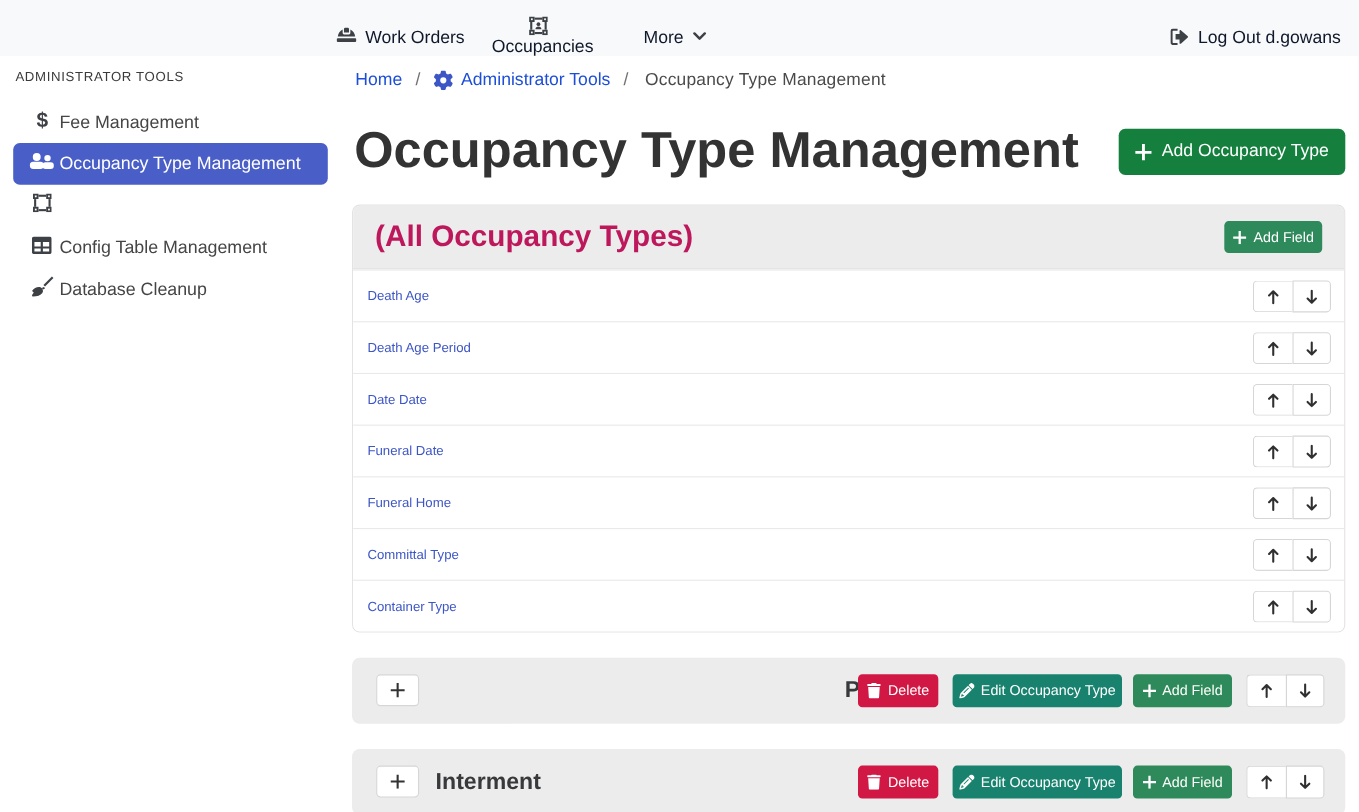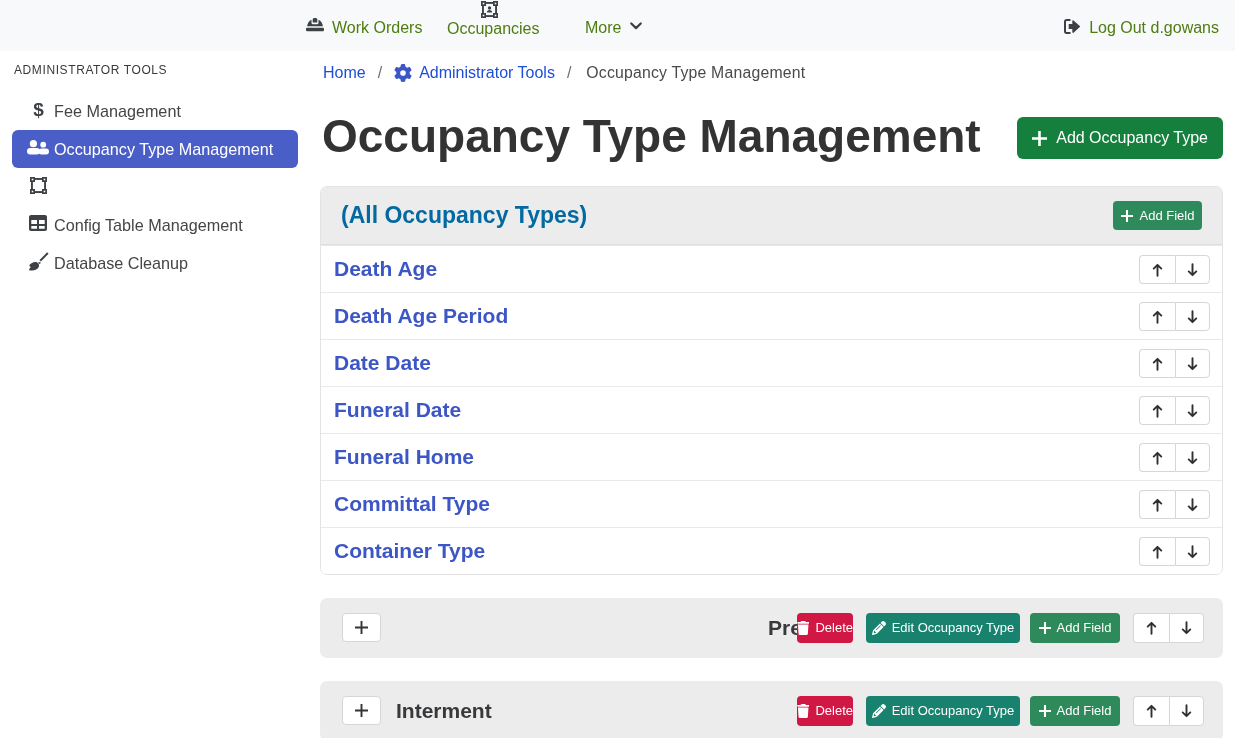--- a/index.html
+++ b/index.html
@@ -4,21 +4,21 @@
 <style>
 * { margin:0; padding:0; box-sizing:border-box; }
 html,body { width:1235px; height:738px; overflow:hidden; background:#fff;
   font-family:"Liberation Sans", sans-serif; }
 
 #topnav { position:absolute; left:0; top:0; width:1235px; height:51px;
   background:#f8f9fa; display:flex; align-items:center; }
 .brand { display:flex; align-items:center; margin-left:14px; }
 .brand svg { width:16px; height:28px; margin:0; }
 .brand .btxt { font-size:15.8px; font-weight:bold; color:#373737; margin-left:12px; }
-.navlink { display:flex; align-items:center; color:#4d7c0f; font-size:16px; padding-top:1px; }
+.navlink { display:flex; align-items:center; color:#0f172a; font-size:16px; padding-top:15px; }
 .navlink svg { margin-right:8px; } .navlink span, .btxt { position:relative; top:1.5px; } .brand .btxt { top:2.5px; }
 #nav-wo { position:absolute; left:306px; top:0; height:51px; }
 #nav-oc { position:absolute; left:447px; top:0; height:51px;flex-direction:column; }
 #nav-more { position:absolute; left:585px; top:0; height:51px; }
 #nav-more .car { margin-left:9px; margin-right:0; }
 #nav-out { position:absolute; right:16px; top:0; height:51px; }
 
 #sidebar { position:absolute; left:0; top:51px; width:310px; height:687px; background:#fff; }
 #sb-head { margin:12px 0 0 14px; font-size:12px; letter-spacing:0.6px; color:#3a3a3a; }
 .sbitem { position:relative; height:38px; margin-bottom:2px; margin:0 12px; border-radius:6px;
@@ -38,45 +38,45 @@
 #titlerow { position:relative; margin-top:24px; height:55px; }
 #titlerow h1 { font-size:46px; font-weight:bold; color:#333; letter-spacing:0; line-height:55px; text-indent:2px; }
 #addocc { position:absolute; right:0; top:8px; height:42px; background:#15803d;
   color:#fff; font-size:16px; border:none; border-radius:6px; padding:0 16px;
   display:flex; align-items:center; }
 #addocc svg { margin-right:9px; } #addocc { padding:0 15px; }
 
 #card { margin-top:22px; border:1px solid #e3e3e3; border-radius:7px; overflow:hidden; }
 #cardhead { height:58px; background:#ececec; border-bottom:1px solid #dedede;
   display:flex; align-items:center; position:relative; }
-#cardhead .t { font-size:23px; font-weight:bold; color:#0369a1; margin-left:20px; }
+#cardhead .t { font-size:27px; font-weight:bold; color:#be185d; margin-left:20px; }
 .btn-green-sm { position:absolute; right:20px; height:29px; background:#2e8a5a; color:#fff;
   font-size:13px; border:none; border-radius:4px; padding:0; width:89px; display:flex; align-items:center; justify-content:center; }
 .btn-green-sm svg { margin-right:7px; }
 .row { height:47px; border-top:1px solid #e9e9e9; position:relative; display:flex; align-items:center; background:#fff; }
 .row:first-of-type { border-top:none; }
-.row a { color:#3d56c5; font-size:21px; font-weight:bold; text-decoration:none; margin-left:13px; }
+.row a { color:#3d56c5; font-size:12px; font-weight:normal; text-decoration:none; margin-left:13px; }
 .updown { position:absolute; right:12px; top:9px; display:flex; }
 .udbtn { width:35.5px; height:29px; background:#fff; border:1px solid #d6d6d6;
   display:flex; align-items:center; justify-content:center; }
 .udbtn.up { border-radius:4px 0 0 4px; border-right:none; }
 .udbtn.dn { border-radius:0 4px 4px 0; }
 
 .sect { margin-top:23px; height:60px; background:#ececec; border-radius:7px;
   position:relative; display:flex; align-items:center; }
 #card + .sect { margin-top:23px;justify-content:center; }
 .sect .btn-sm { height:30px; }
 .sect .plus { position:absolute; left:22px; top:15px; width:39px; height:29px;
   background:#fff; border:1px solid #d6d6d6; border-radius:4px;
   display:flex; align-items:center; justify-content:center; }
 .sect .st { margin-left:76px; font-size:21px; font-weight:bold; color:#37393b; }
 .sbtns { position:absolute; right:0; top:15px; height:29px; display:flex; align-items:center; }
 .btn-sm { height:29px; color:#fff; font-size:13px; border:none; border-radius:4px;
   padding:0; display:flex; align-items:center; justify-content:center; }
-.btn-del { width:56px; } .btn-edit { width:154px; } .btn-add { width:90px; }
+.btn-del { width:73px; } .btn-edit { width:154px; } .btn-add { width:90px; }
 .btn-sm svg { margin-right:6px; }
 .btn-del { background:#d11744; }
 .btn-edit { background:#18826e; margin-left:13px; }
 .btn-add { background:#2e8a5a; margin-left:10px; }
 .sbtns .updown { position:static; margin-left:13px; margin-right:19px; } .sbtns .udbtn { height:30px; }
 </style>
 </head>
 <body>
 
 <div id="topnav">

